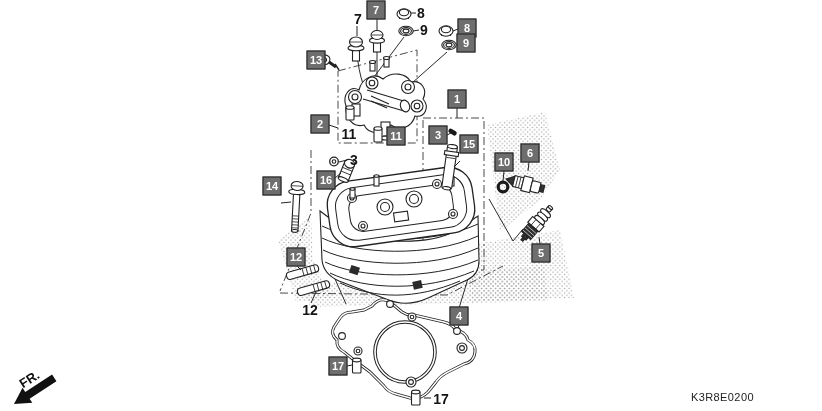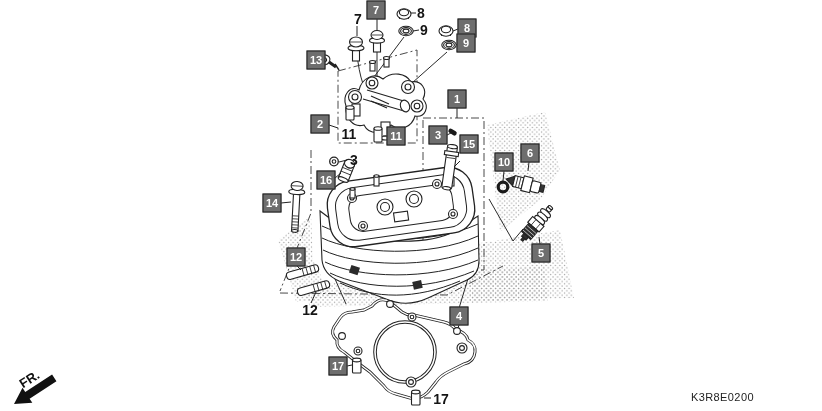--- a/index.html
+++ b/index.html
@@ -307,21 +307,21 @@
       <div class="co boxed" style="left: 459px; top: 316px;">4</div>
       <div class="co boxed" style="left: 541px; top: 253px;">5</div>
       <div class="co boxed" style="left: 530px; top: 153px;">6</div>
       <div class="co boxed" style="left: 376px; top: 10px;">7</div>
       <div class="co boxed" style="left: 467px; top: 28px;">8</div>
       <div class="co boxed" style="left: 466px; top: 43px;">9</div>
       <div class="co boxed" style="left: 504px; top: 162px;">10</div>
       <div class="co boxed" style="left: 396px; top: 136px;">11</div>
       <div class="co boxed" style="left: 296px; top: 257px;">12</div>
       <div class="co boxed" style="left: 316px; top: 60px;">13</div>
-      <div class="co boxed" style="left: 272px; top: 203px;">14</div>
+      <div class="co boxed" style="left: 272px; top: 186px;">14</div>
       <div class="co boxed" style="left: 469px; top: 144px;">15</div>
       <div class="co boxed" style="left: 326px; top: 180px;">16</div>
       <div class="co boxed" style="left: 338px; top: 366px;">17</div>
       <div class="co plain" style="left: 358px; top: 19px;">7</div>
       <div class="co plain" style="left: 421px; top: 13px;">8</div>
       <div class="co plain" style="left: 424px; top: 30px;">9</div>
       <div class="co plain" style="left: 354px; top: 160px;">3</div>
       <div class="co plain" style="left: 349px; top: 134px;">11</div>
       <div class="co plain" style="left: 310px; top: 310px;">12</div>
       <div class="co plain" style="left: 441px; top: 399px;">17</div>

